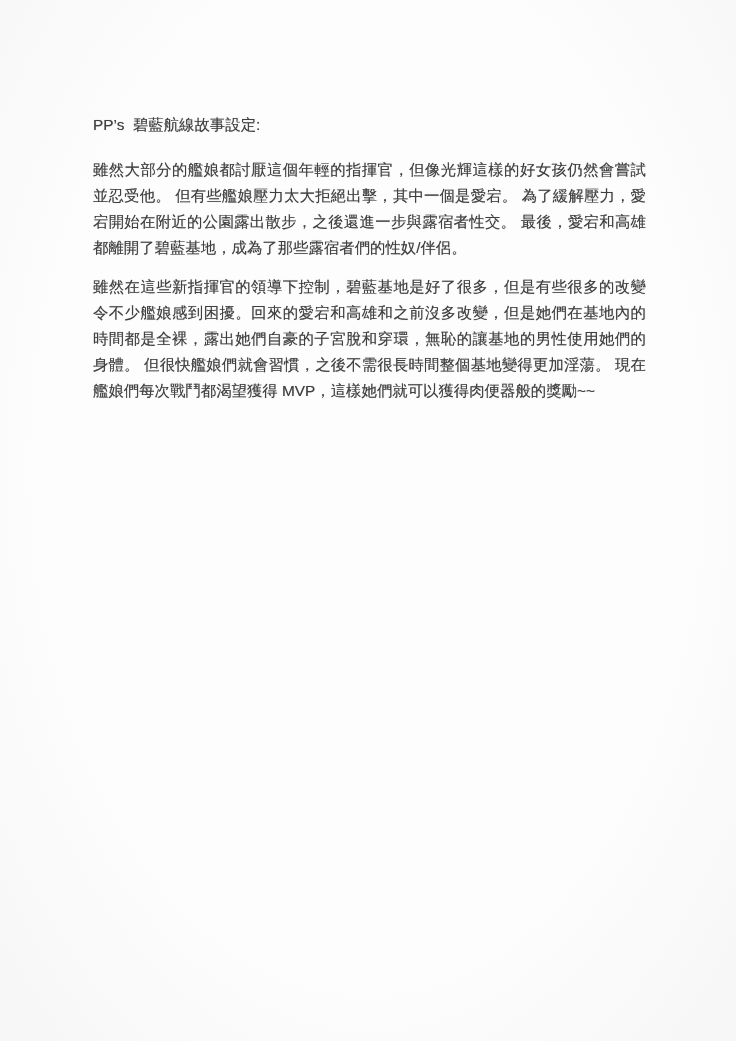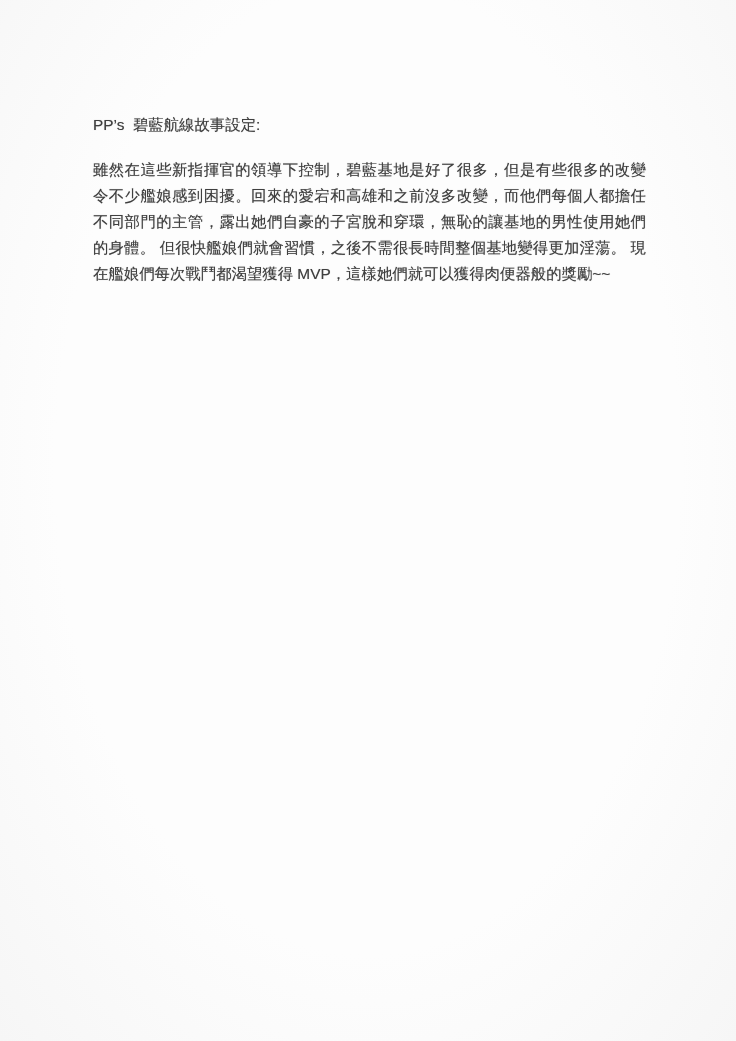--- a/index.html
+++ b/index.html
@@ -37,15 +37,16 @@
     white-space: pre-wrap;
     word-break: break-all;
   }
 </style>
 </head>
 <body>
 
 <div class="page">
   <div class="content">
     <div class="title">PP’s  碧藍航線故事設定:</div>
-    <p>雖然在這些新指揮官的領導下控制，碧藍基地是好了很多，但是有些很多的改變令不少艦娘感到困擾。回來的愛宕和高雄和之前沒多改變，而他們每個人都擔任不同部門的主管，露出她們自豪的子宮脫和穿環，無恥的讓基地的男性使用她們的身體。 但很快艦娘們就會習慣，之後不需很長時間整個基地變得更加淫蕩。 現在艦娘們每次戰鬥都渴望獲得 MVP，這樣她們就可以獲得肉便器般的獎勵~~</p>
+    <p>雖然大部分的艦娘都討厭這個年輕的指揮官，但像光輝這樣的好女孩仍然會嘗試並忍受他。 但有些艦娘壓力太大拒絕出擊，其中一個是愛宕。 為了緩解壓力，愛宕開始在附近的公園露出散步，之後還進一步與露宿者性交。 最後，愛宕和高雄都離開了碧藍基地，成為了那些露宿者們的性奴/伴侶。</p>
+    <p>雖然在這些新指揮官的領導下控制，碧藍基地是好了很多，但是有些很多的改變令不少艦娘感到困擾。回來的愛宕和高雄和之前沒多改變，但是她們在基地內的時間都是全裸，露出她們自豪的子宮脫和穿環，無恥的讓基地的男性使用她們的身體。 但很快艦娘們就會習慣，之後不需很長時間整個基地變得更加淫蕩。 現在艦娘們每次戰鬥都渴望獲得 MVP，這樣她們就可以獲得肉便器般的獎勵~~</p>
   </div>
 </div>
 
 </body></html>

